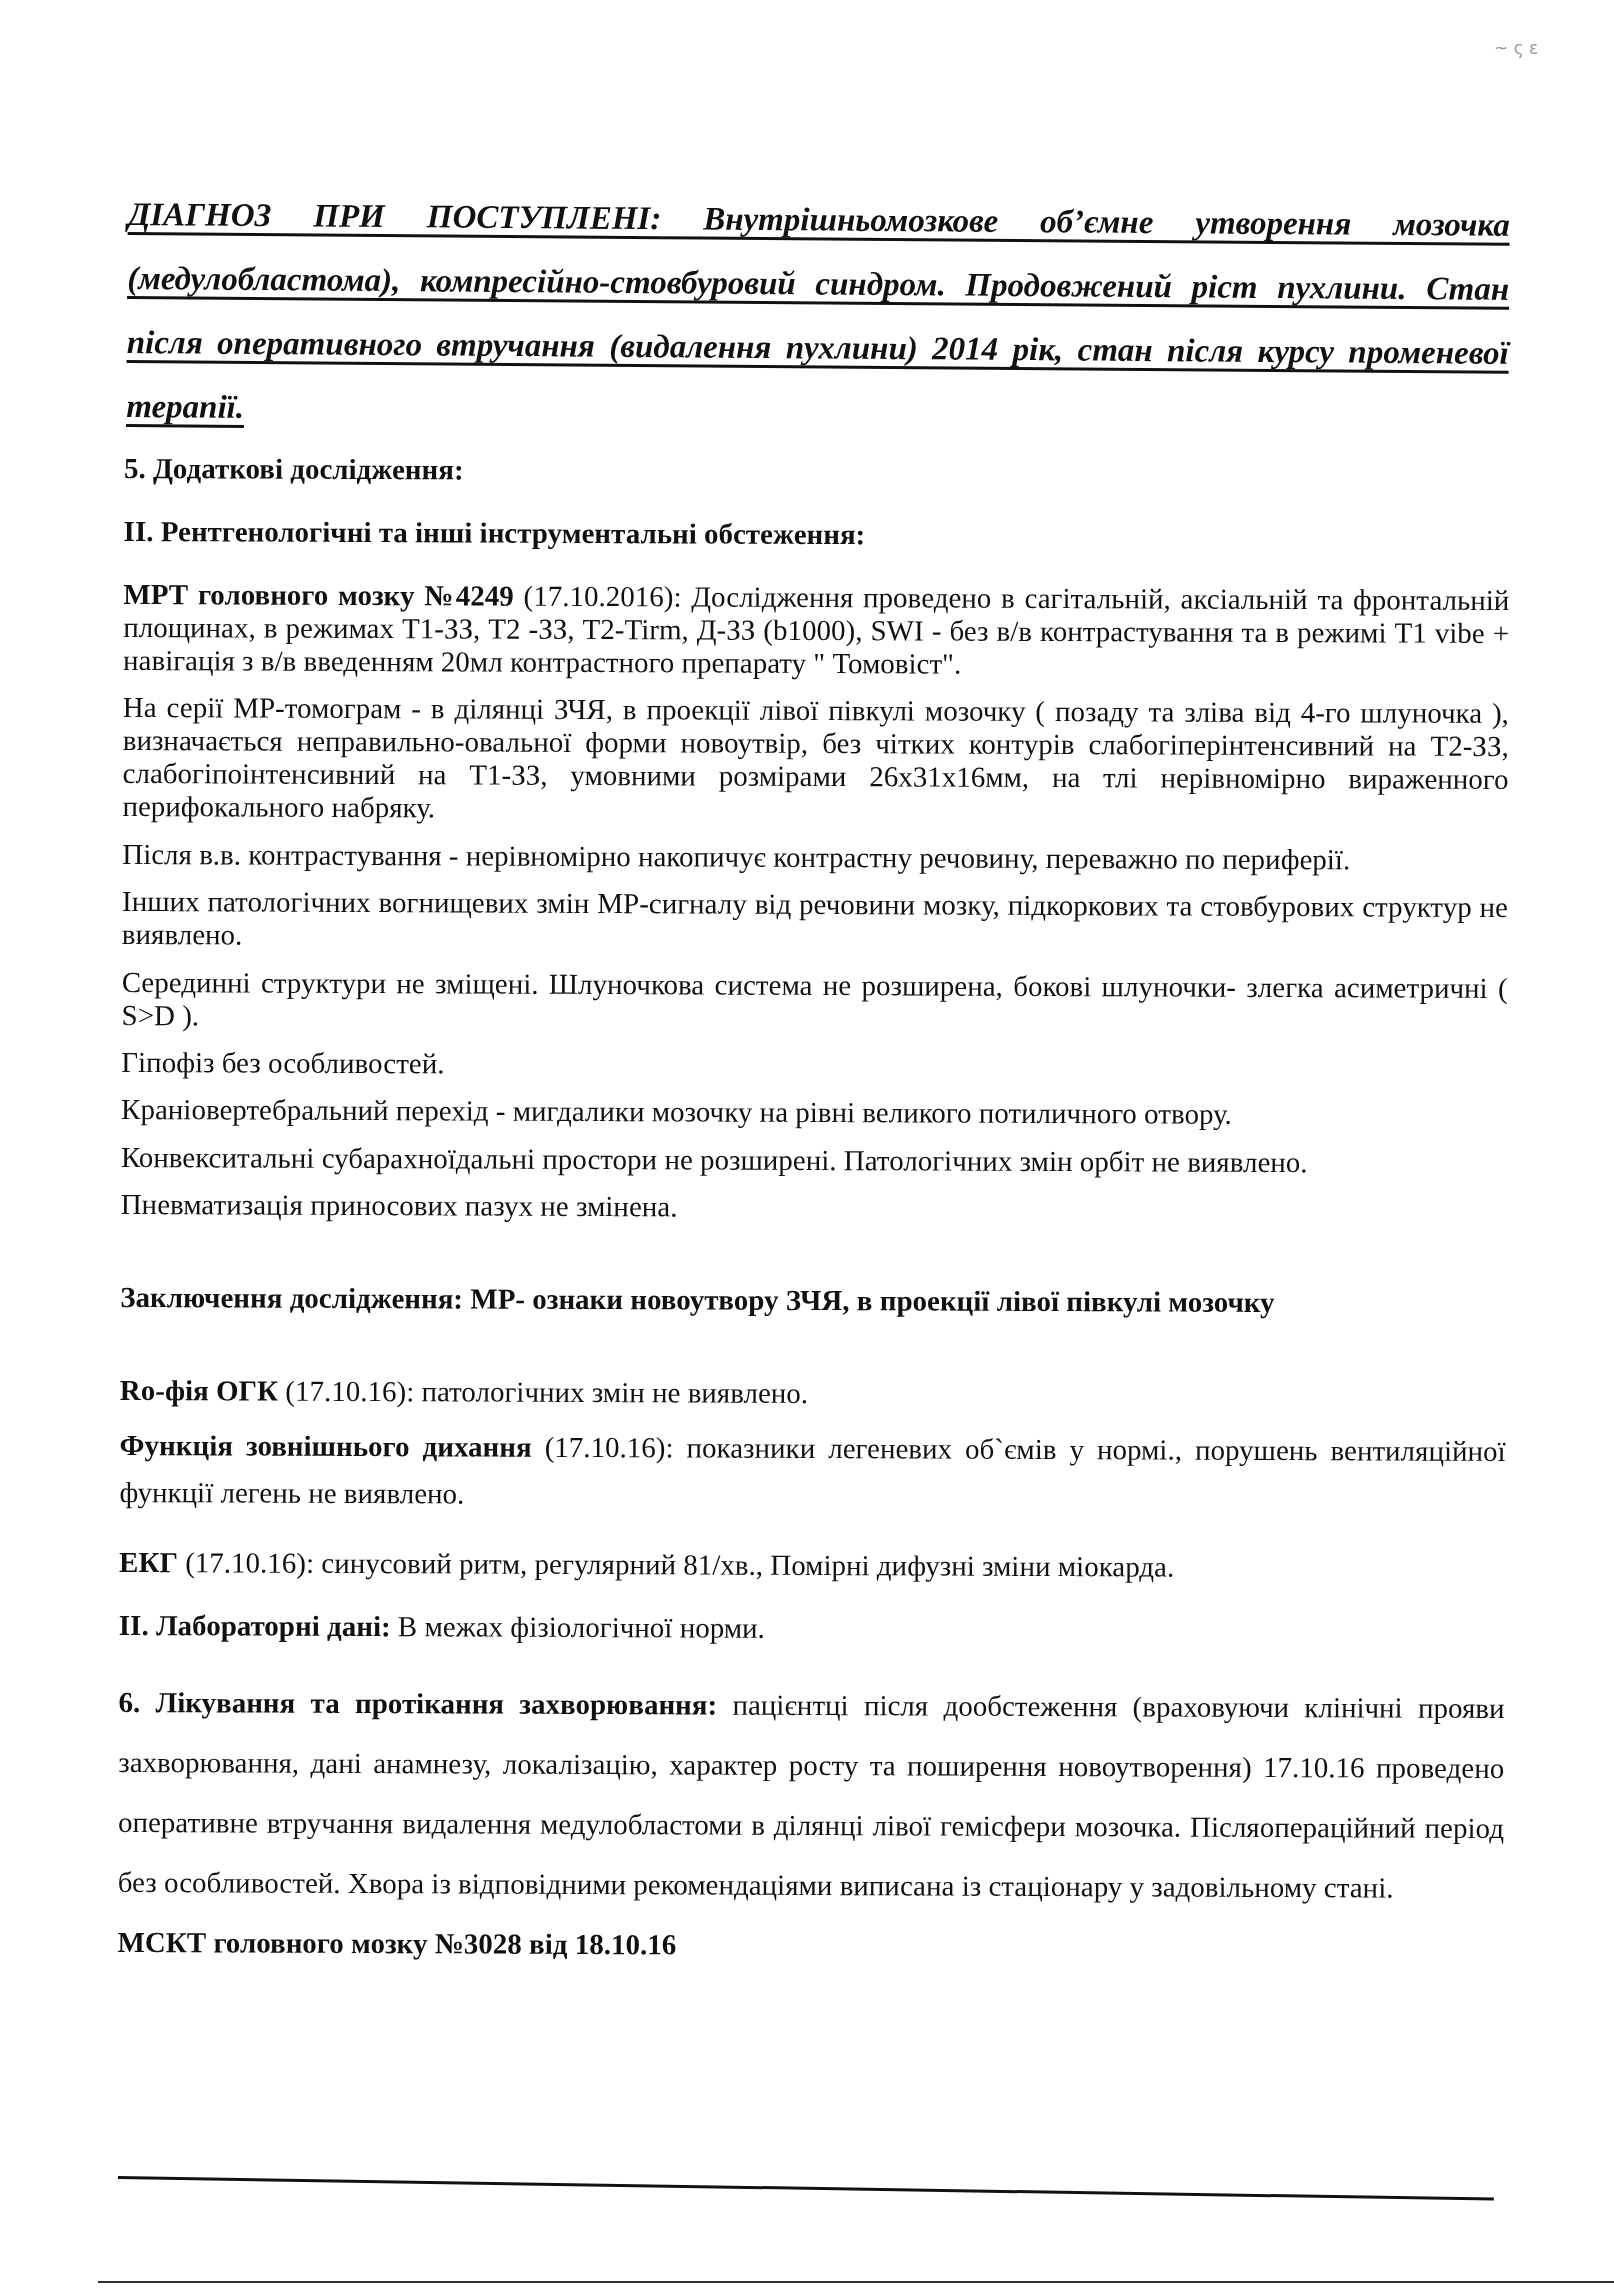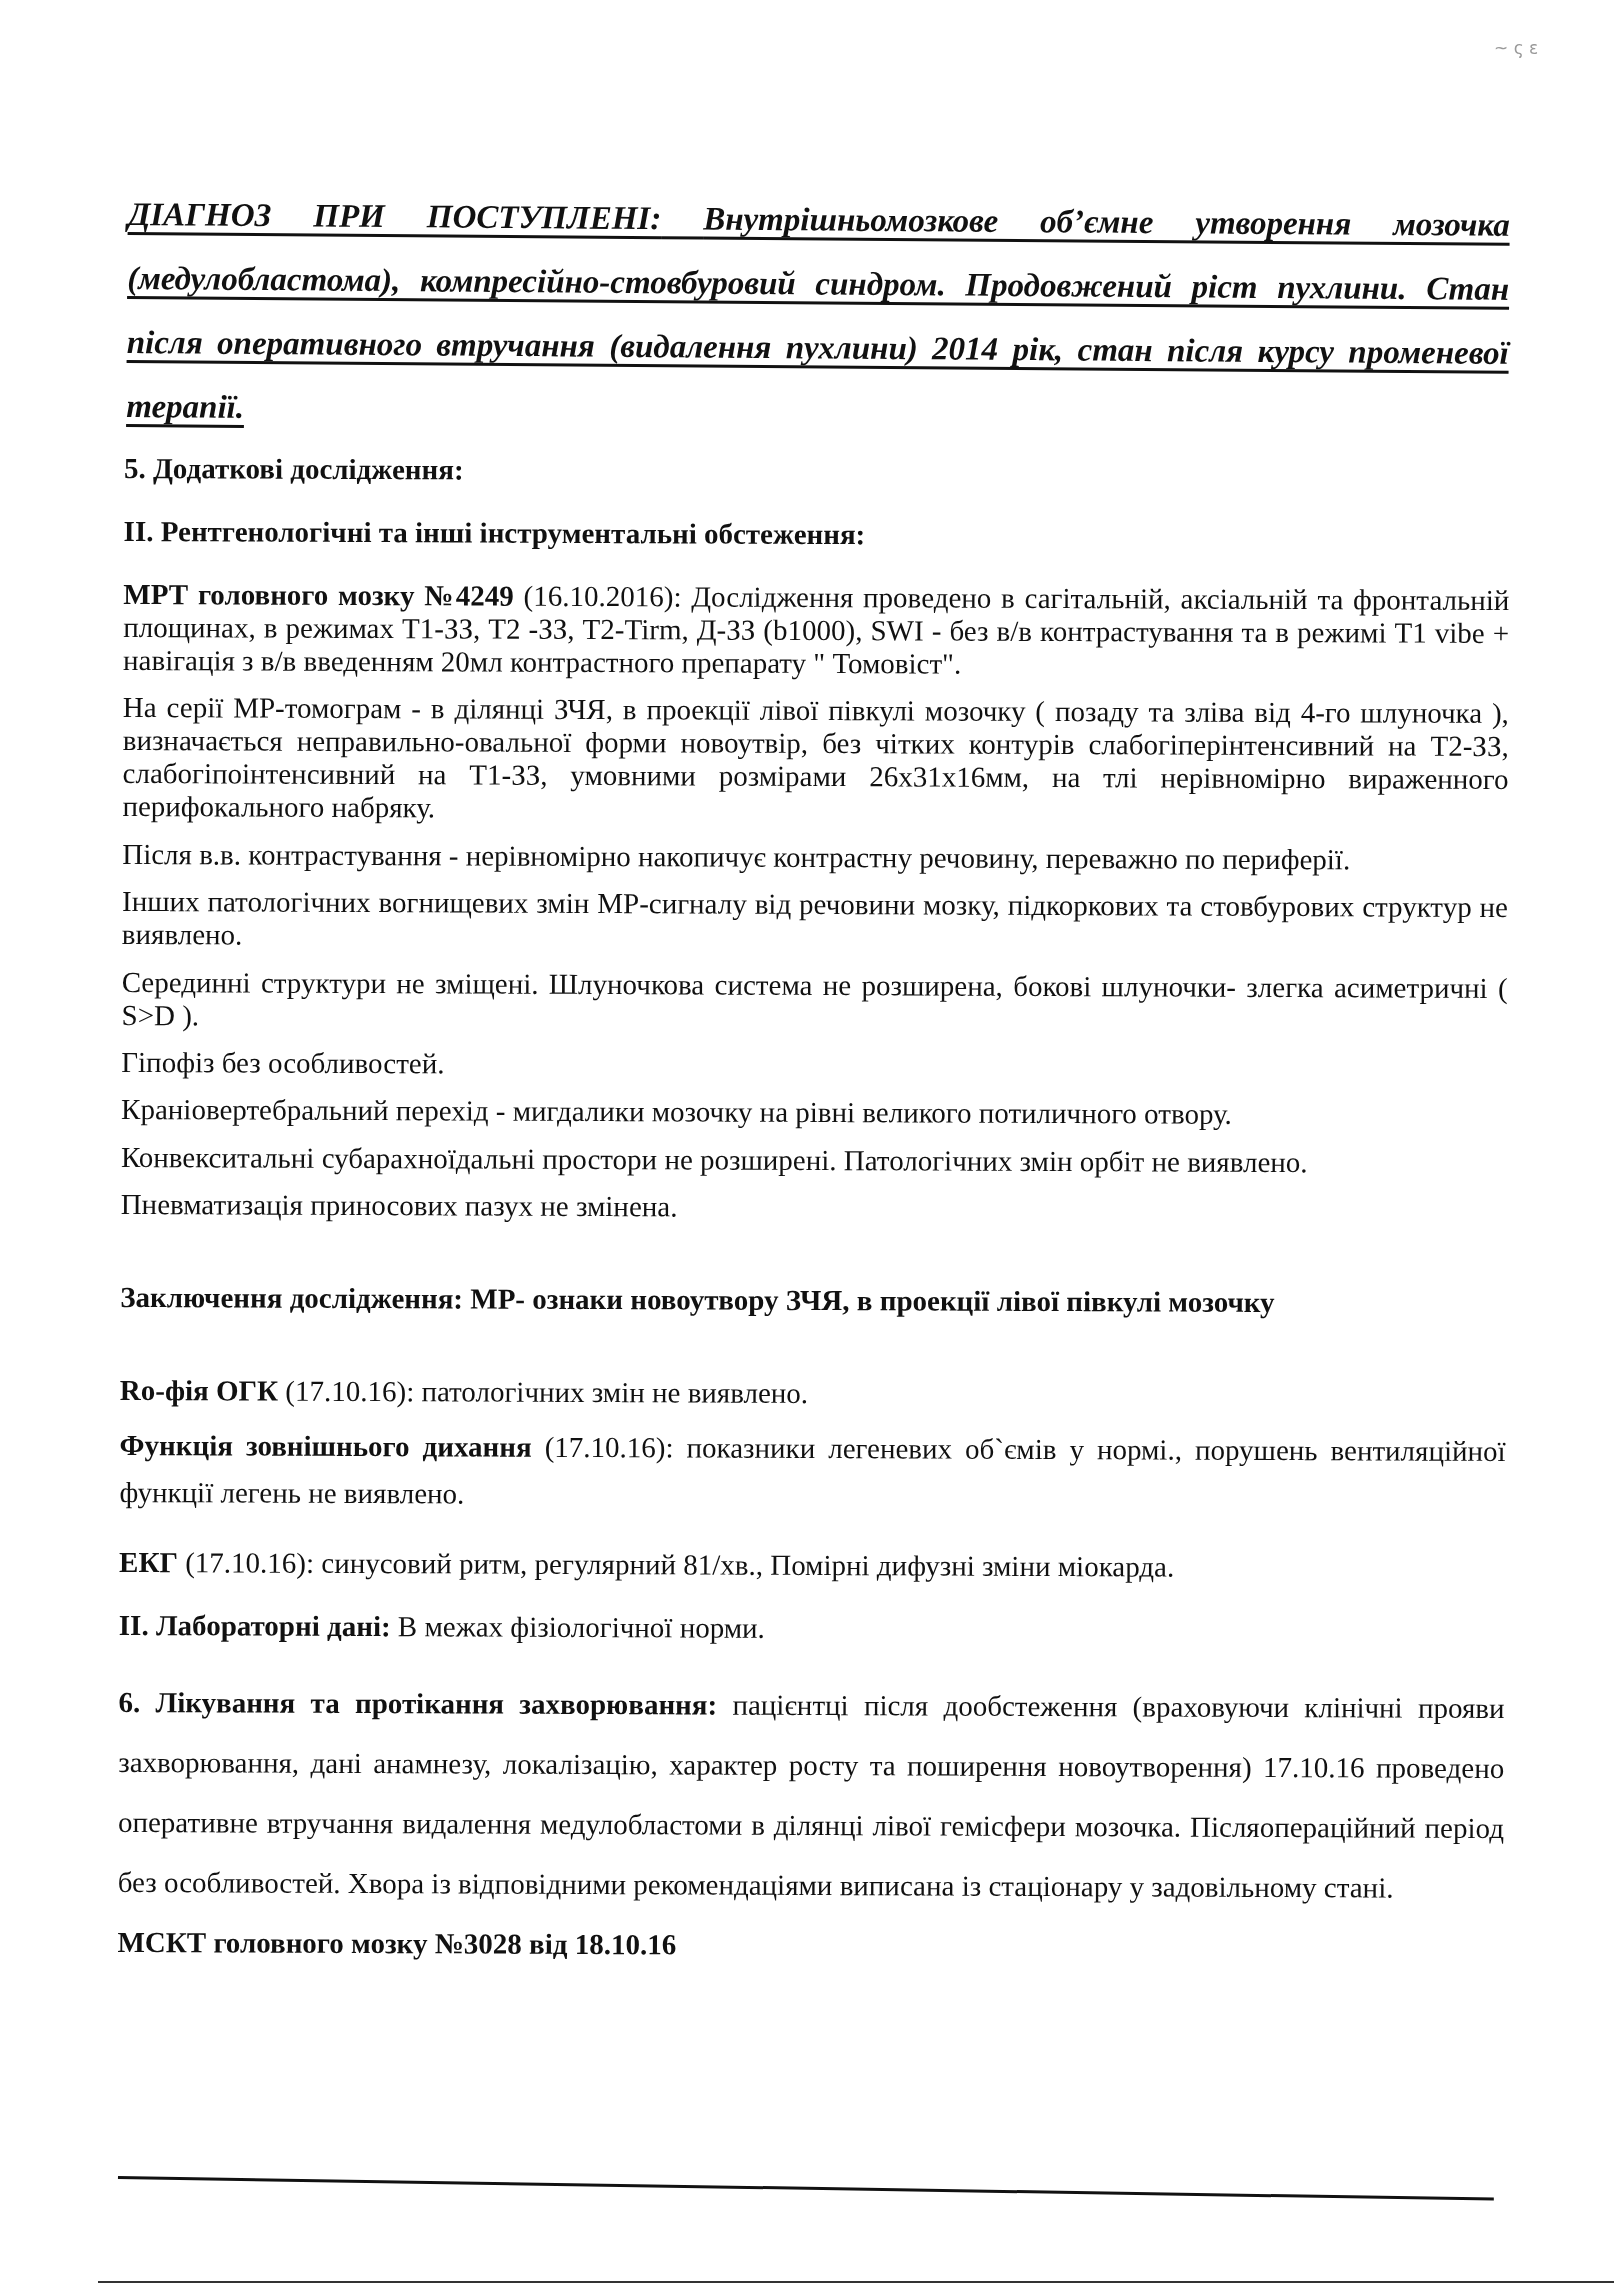--- a/index.html
+++ b/index.html
@@ -56,21 +56,21 @@
     <span>Внутрішньомозкове об’ємне утворення мозочка (медулобластома), компресійно-стовбуровий синдром. Продовжений ріст пухлини. Стан після оперативного втручання (видалення пухлини) 2014 рік, стан після курсу променевої терапії.</span>
   </div>
 
   <div class="body-block">
     <div class="sec-title">5. Додаткові дослідження:</div>
     <div class="gap-m"></div>
     <div class="sec-title">ІІ. Рентгенологічні та інші інструментальні обстеження:</div>
     <div class="gap-m"></div>
 
     <p>
-      <span class="b">МРТ головного мозку №4249</span><span> (16.10.2016): </span><span>Дослідження проведено в сагітальній, аксіальній та фронтальній площинах, в режимах Т1-ЗЗ, Т2 -ЗЗ, Т2-Tirm, Д-ЗЗ (b1000), SWI - без в/в контрастування та в режимі Т1 vibe + навігація з в/в введенням 20мл контрастного препарату " Томовіст".</span>
+      <span class="b">МРТ головного мозку №4249</span><span> (17.10.2016): </span><span>Дослідження проведено в сагітальній, аксіальній та фронтальній площинах, в режимах Т1-ЗЗ, Т2 -ЗЗ, Т2-Tirm, Д-ЗЗ (b1000), SWI - без в/в контрастування та в режимі Т1 vibe + навігація з в/в введенням 20мл контрастного препарату " Томовіст".</span>
     </p>
     <div class="gap-s"></div>
     <p>На серії МР-томограм - в ділянці ЗЧЯ, в проекції лівої півкулі мозочку ( позаду та зліва від 4-го шлуночка ), визначається неправильно-овальної форми новоутвір, без чітких контурів слабогіперінтенсивний на Т2-ЗЗ, слабогіпоінтенсивний на Т1-ЗЗ, умовними розмірами 26х31х16мм, на тлі нерівномірно вираженного перифокального набряку.</p>
     <div class="gap-s"></div>
     <p>Після в.в. контрастування - нерівномірно накопичує контрастну речовину, переважно по периферії.</p>
     <div class="gap-s"></div>
     <p>Інших патологічних вогнищевих змін МР-сигналу від речовини мозку, підкоркових та стовбурових структур не виявлено.</p>
     <div class="gap-s"></div>
     <p> Серединні структури не зміщені. Шлуночкова система не розширена, бокові шлуночки- злегка асиметричні ( S&gt;D ).</p>
     <div class="gap-s"></div>

